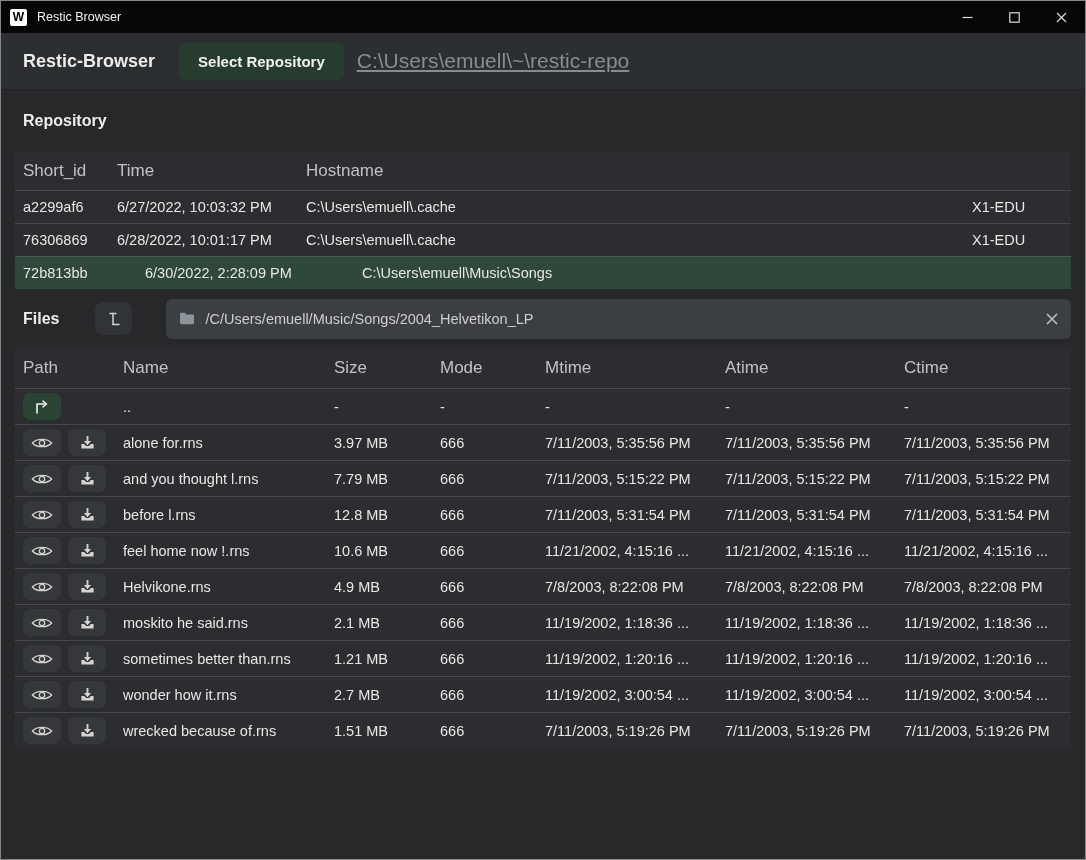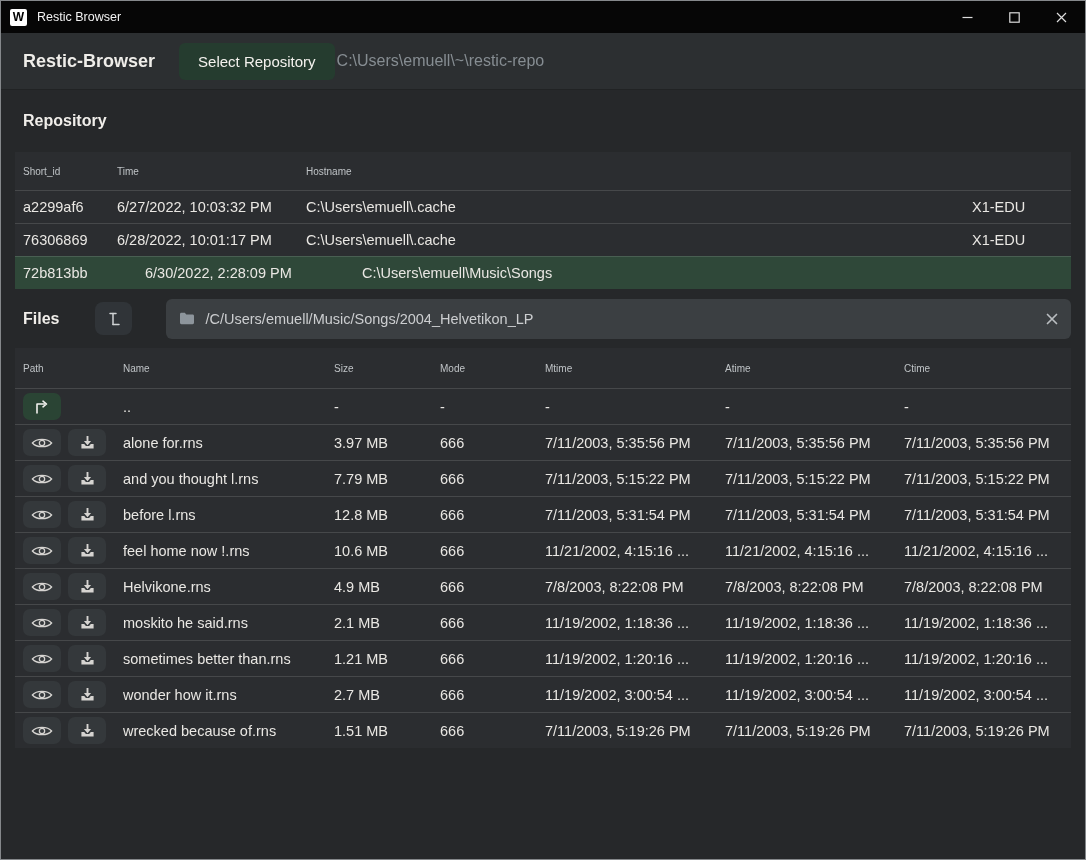--- a/index.html
+++ b/index.html
@@ -59,43 +59,43 @@
     background:var(--header-bg);
     display:flex;align-items:center;
     padding:15px 22px;
     border-bottom:1px solid rgba(0,0,0,0.25);
   }
   .app-name{font-size:18px;font-weight:bold;color:#efede9;}
   .select-repo-btn{
     margin-left:24px;
     background:var(--green-btn);color:#f4f2ee;
     border:none;border-radius:6px;
-    font-family:inherit;font-weight:normal;font-size:15px;
+    font-family:inherit;font-weight:bold;font-size:15px;
     padding:11px 19px;line-height:1;
     cursor:pointer;
   }
-  .repo-path{margin-left:2px;font-size:16px;color:var(--dim);}
+  .repo-path{margin-left:13px;font-size:21px;color:var(--dim);text-decoration:underline;}
   
   .section-heading{
     height:62px;display:flex;align-items:center;
     padding:0 22px;
     font-size:16px;font-weight:bold;color:#f0eeea;
   }
   
   .table{margin:0 14px;}
   .trow{
     display:grid;align-items:center;
     background:var(--row-bg);
     border-top:1px solid var(--sep);
   }
   .trow:first-child{border-top:none;}
   .snap-grid{grid-template-columns:94px 189px 336px 330px 1fr;}
   .files-grid{grid-template-columns:100px 211px 106px 105px 180px 179px 1fr;}
   .thead-row{height:38px;}
-  .thead-row .cell{color:var(--muted);font-size:10px;}
+  .thead-row .cell{color:var(--muted);font-size:17px;}
   .snap-row{height:33px;font-size:14.5px;color:var(--text);}
   .snap-row.selected{background:var(--row-selected);gap:28px;}
   .file-row{height:36px;font-size:14.5px;color:var(--text);}
   .file-thead{height:40px;}
   .cell{
     padding-left:8px;
     white-space:nowrap;overflow:hidden;text-overflow:ellipsis;
   }
   
   .files-bar{

